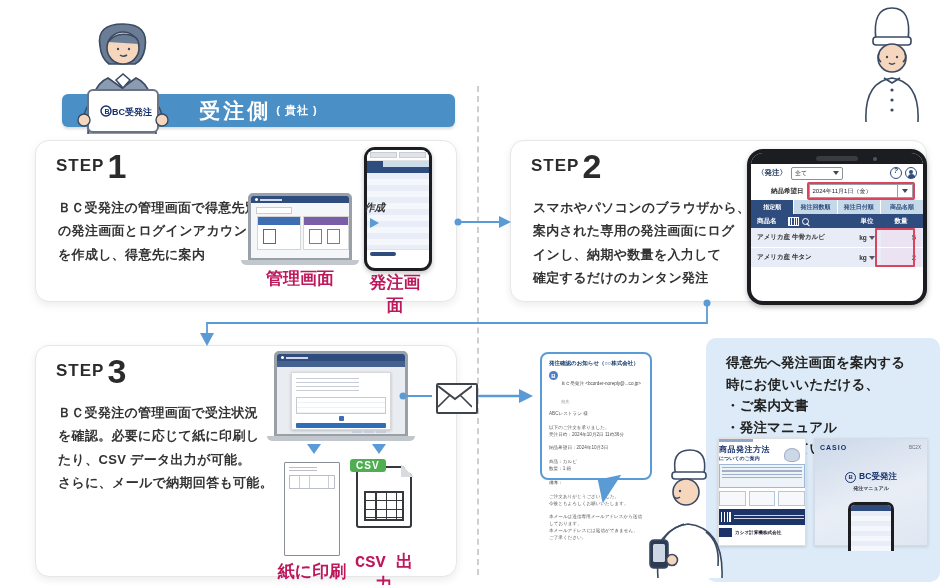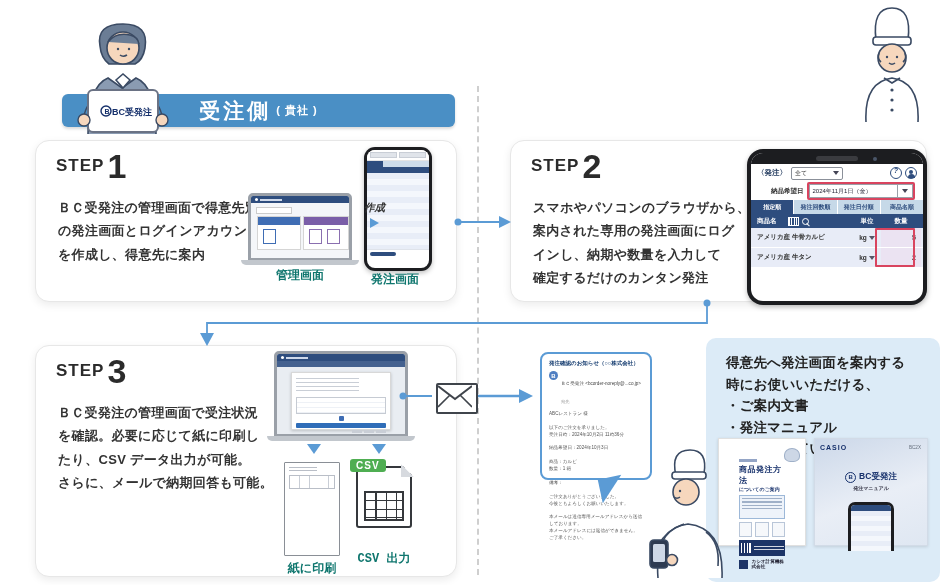--- a/index.html
+++ b/index.html
@@ -24,21 +24,21 @@
   .stepbox{position:absolute;background:#fff;border:1px solid #e7e7e7;border-radius:14px;
            box-shadow:0 3px 9px rgba(0,0,0,.08);z-index:2;}
   #step1{left:35px;top:140px;width:420px;height:160px;}
   #step2{left:510px;top:140px;width:415px;height:160px;}
   #step3{left:35px;top:345px;width:420px;height:230px;}
   .step-head{position:absolute;left:20px;top:12px;display:flex;align-items:flex-end;color:#2b2b2b;}
   .step-word{font-size:17px;font-weight:bold;letter-spacing:1px;margin-bottom:4px;text-align:center;}
   .step-num{font-size:34px;font-weight:bold;line-height:.8;margin-left:3px;}
   .step-desc{position:absolute;left:22px;top:55px;font-size:13px;font-weight:bold;color:#333;
              line-height:1.8;white-space:pre-line;letter-spacing:.3px;}
-  .mock-label{position:absolute;font-size:12px;font-weight:bold;color:#0f766e;text-align:center;}
+  .mock-label{position:absolute;font-size:17px;font-weight:bold;color:#be185d;text-align:center;}
 
   
   .laptop{position:absolute;}
   .laptop .screen{background:#fff;border:3px solid #9aa0a8;border-bottom:2px solid #9aa0a8;
                   border-radius:5px 5px 0 0;overflow:hidden;position:relative;}
   .laptop .base{height:5px;background:#c2c7cd;border-radius:0 0 7px 7px;margin:0 -7px;}
   .mini-topbar{height:7px;background:#2e4d7e;display:flex;align-items:center;padding-left:4px;}
   .mini-topbar .dot{width:3px;height:3px;border-radius:50%;background:#fff;margin-right:2px;}
   .mini-topbar .bar{width:22px;height:2px;background:#cfd9ea;}
 
@@ -181,21 +181,21 @@
   .email .body{margin-top:4px;font-size:4.6px;color:#555;line-height:1.5;white-space:pre-line;}
   .email-tail{position:absolute;left:600px;top:477px;width:0;height:0;z-index:3;
               border-left:24px solid #5b9bd5;border-bottom:24px solid transparent;transform:rotate(-12deg);}
 
   
   .info{position:absolute;left:706px;top:338px;width:234px;height:244px;background:#dcebf7;
         border-radius:10px;z-index:2;}
   .info .txt{position:absolute;left:20px;top:14px;font-size:13.5px;font-weight:bold;color:#222;
              line-height:1.6;white-space:pre-line;letter-spacing:.2px;}
   .doc1{position:absolute;left:12px;top:100px;width:88px;height:108px;background:#fff;
-        border:1px solid #e0e0e0;box-shadow:0 1px 3px rgba(0,0,0,.15);padding:20px;box-sizing:border-box;}
+        border:1px solid #e0e0e0;box-shadow:0 1px 3px rgba(0,0,0,.15);padding:0;box-sizing:border-box;}
   .doc1 .mini{height:3px;width:40%;background:#2a4b8d;opacity:.5;}
   .doc1 .t1{font-size:8px;font-weight:bold;color:#16306b;margin-top:2px;letter-spacing:.5px;}
   .doc1 .t2{font-size:5px;font-weight:bold;color:#16306b;}
   .doc1 .ill{position:absolute;right:5px;top:9px;width:14px;height:12px;border-radius:50% 50% 40% 40%;
              background:#cdd7e6;border:1px solid #9fb0c8;}
   .doc1 .box{margin-top:3px;height:18px;background:#eef3fa;border:1px solid #9db8d8;
              padding:2px;}
   .doc1 .box i{display:block;height:11px;background:repeating-linear-gradient(180deg,#9fb0c8 0 1.2px,transparent 1.2px 3.4px);}
   .doc1 .steps{margin-top:3px;display:flex;gap:3px;}
   .doc1 .steps i{display:block;flex:1;height:13px;border:1px solid #b9c6d8;background:#f6f8fb;}

